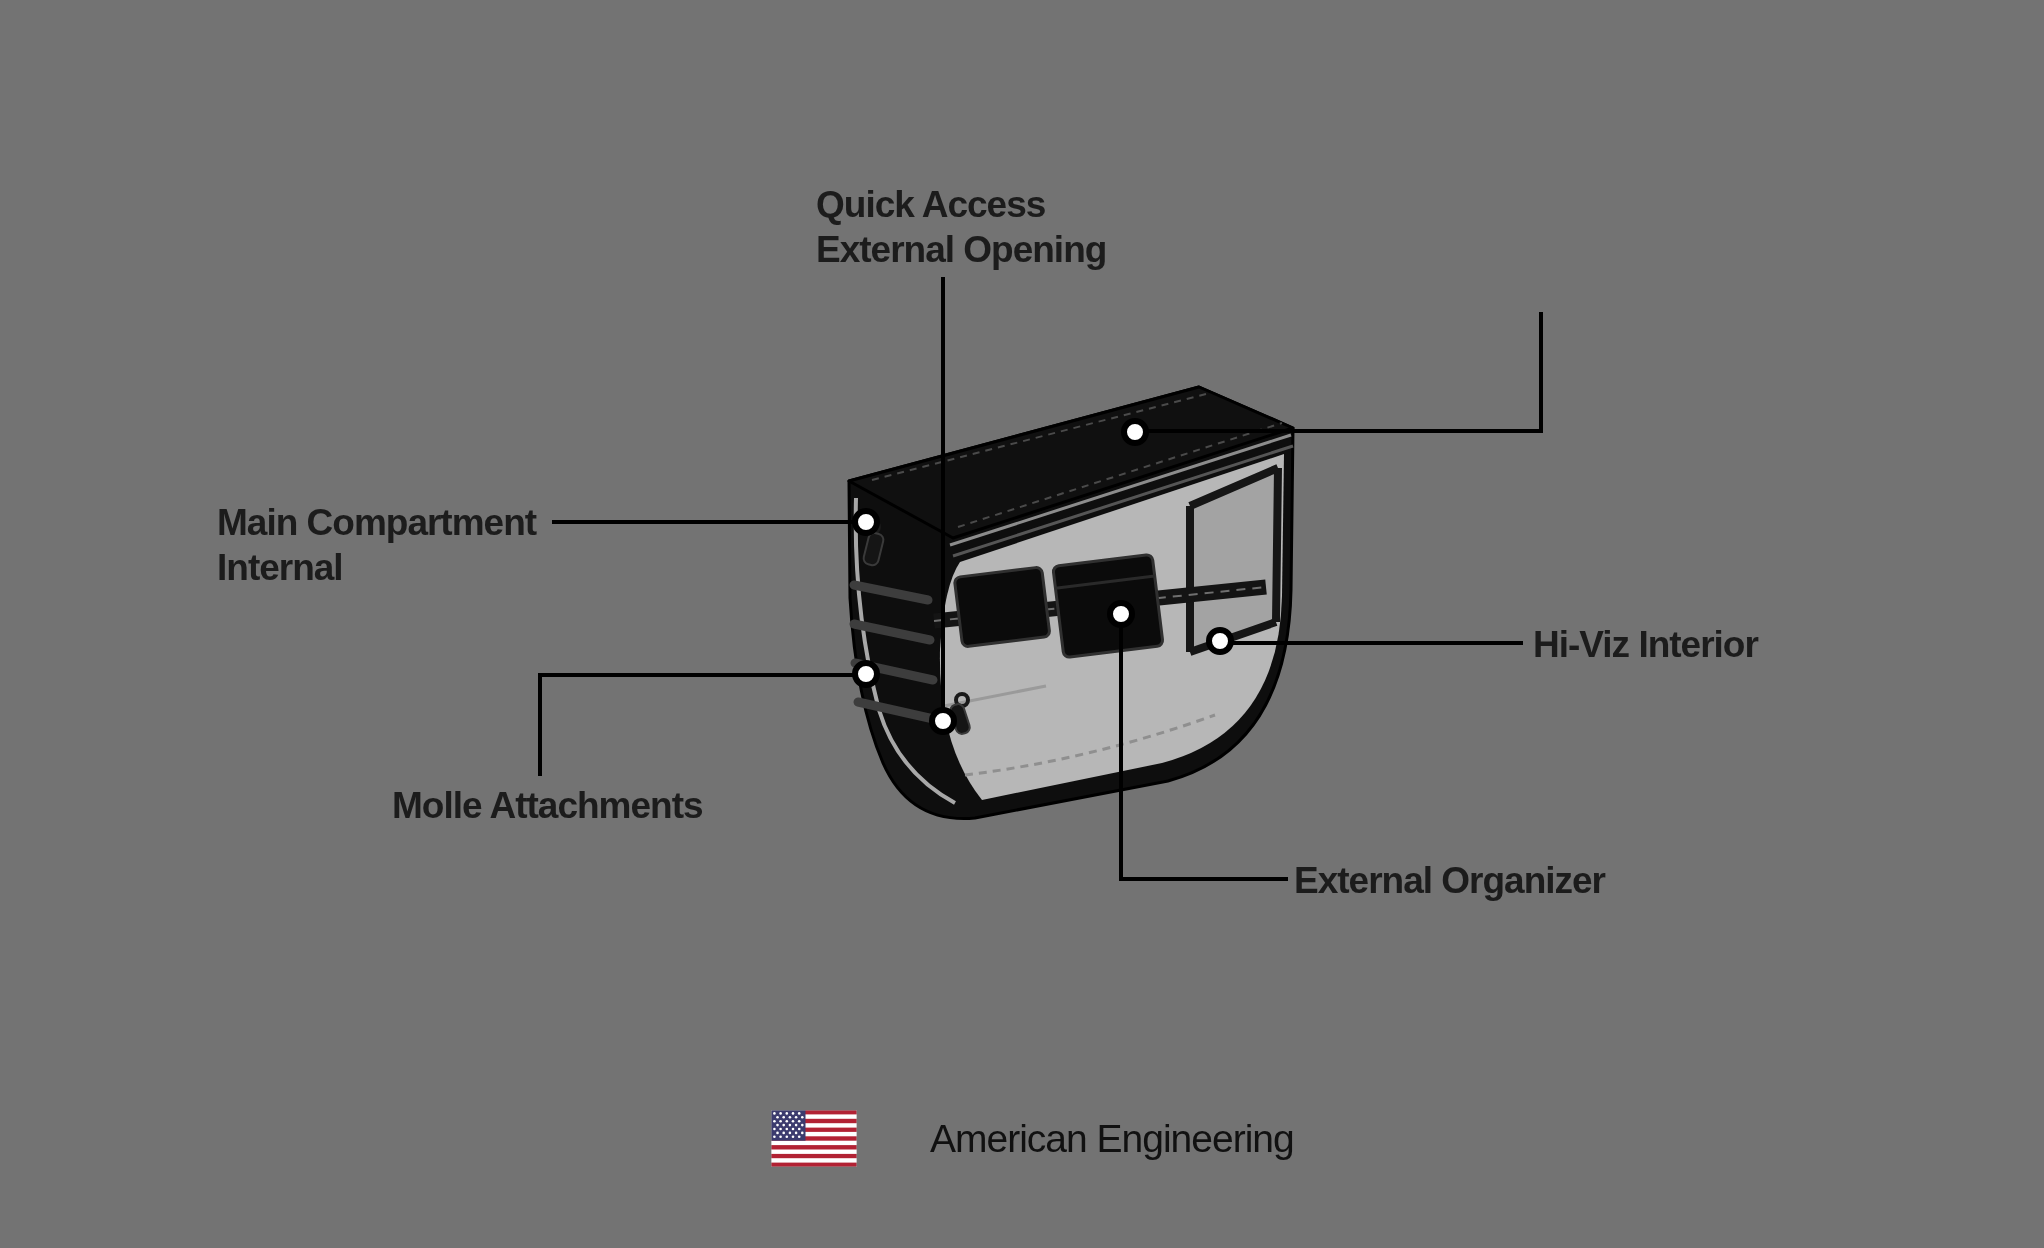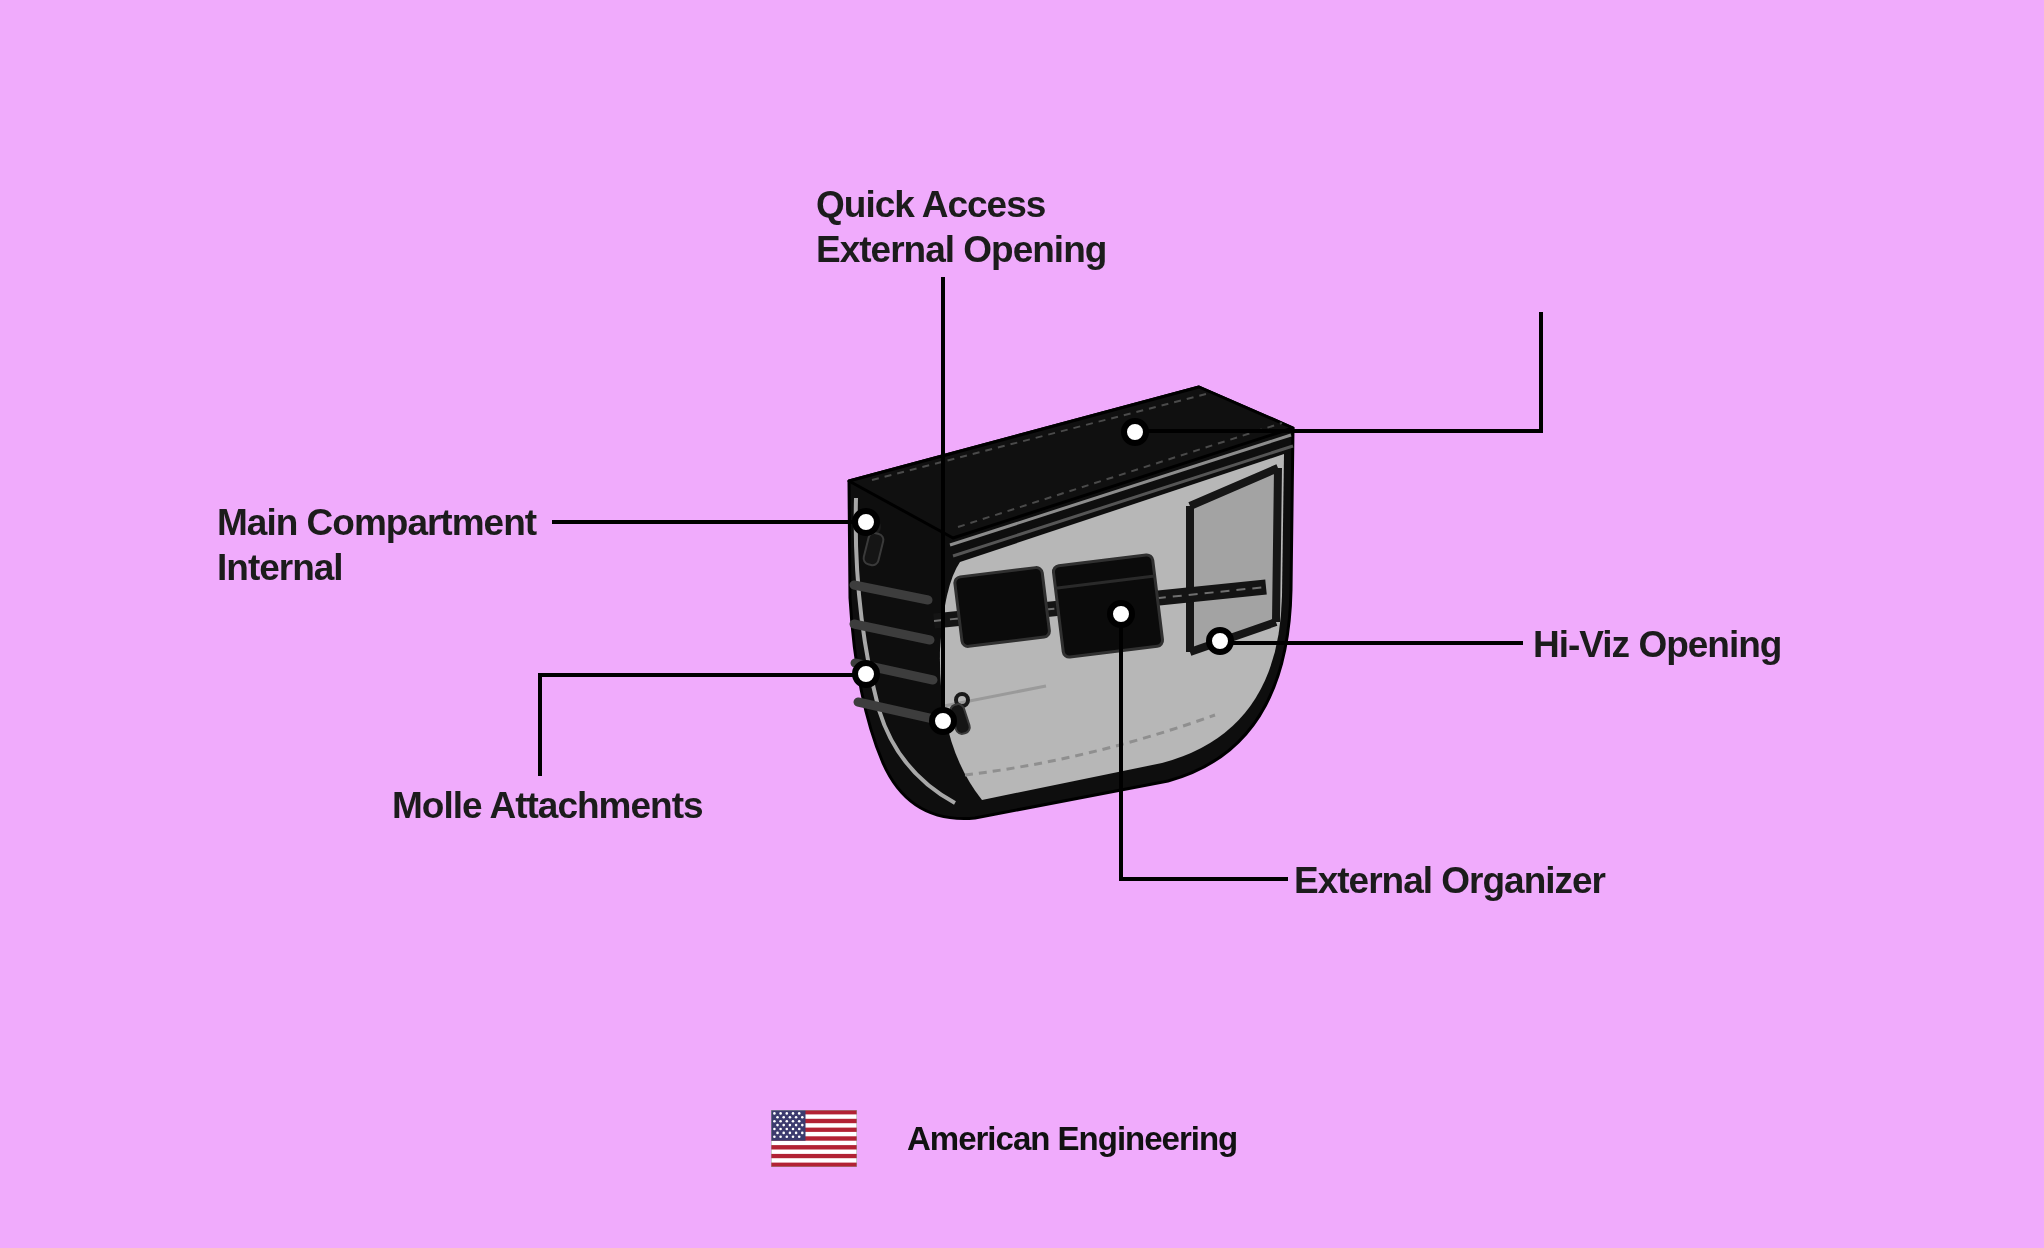--- a/index.html
+++ b/index.html
@@ -3,21 +3,21 @@
 <meta charset="utf-8">
 <style>
   * { margin: 0; padding: 0; box-sizing: border-box; }
   html, body { background: #ffffff; }
   body { font-family: "Liberation Sans", sans-serif; }
 
   .canvas {
     position: relative;
     width: 2044px;
     height: 1248px;
-    background: #f0abfc;
+    background: #737373;
     overflow: hidden;
   }
 
   .art {
     position: absolute;
     left: 0; top: 0;
     width: 2044px;
     height: 1248px;
   }
 
@@ -46,25 +46,26 @@
     display: flex;
     align-items: center;
     gap: 50px;
   }
   .flag {
     display: block;
     width: 86px;
     height: 57px;
   }
   .footer-text {
-    font-weight: 700;
-    font-size: 33px;
+    font-weight: 400;
+    font-size: 39px;
     letter-spacing: -1px;
     color: #111111;
     white-space: nowrap;
+    margin-left: 23px;
   }
 </style>
 </head>
 <body>
 
 <div class="canvas">
 
   <svg class="art" viewBox="0 0 2044 1248" aria-hidden="true">
 
     <g>
@@ -137,21 +138,21 @@
     <span>External Opening</span>
   </div>
 
 
   <div class="label" id="lbl-main">
     <span>Main Compartment</span>
     <span>Internal</span>
   </div>
 
   <div class="label" id="lbl-hiviz">
-    <span>Hi-Viz Opening</span>
+    <span>Hi-Viz Interior</span>
   </div>
 
   <div class="label" id="lbl-molle">
     <span>Molle Attachments</span>
   </div>
 
   <div class="label" id="lbl-organizer">
     <span>External Organizer</span>
   </div>
 

